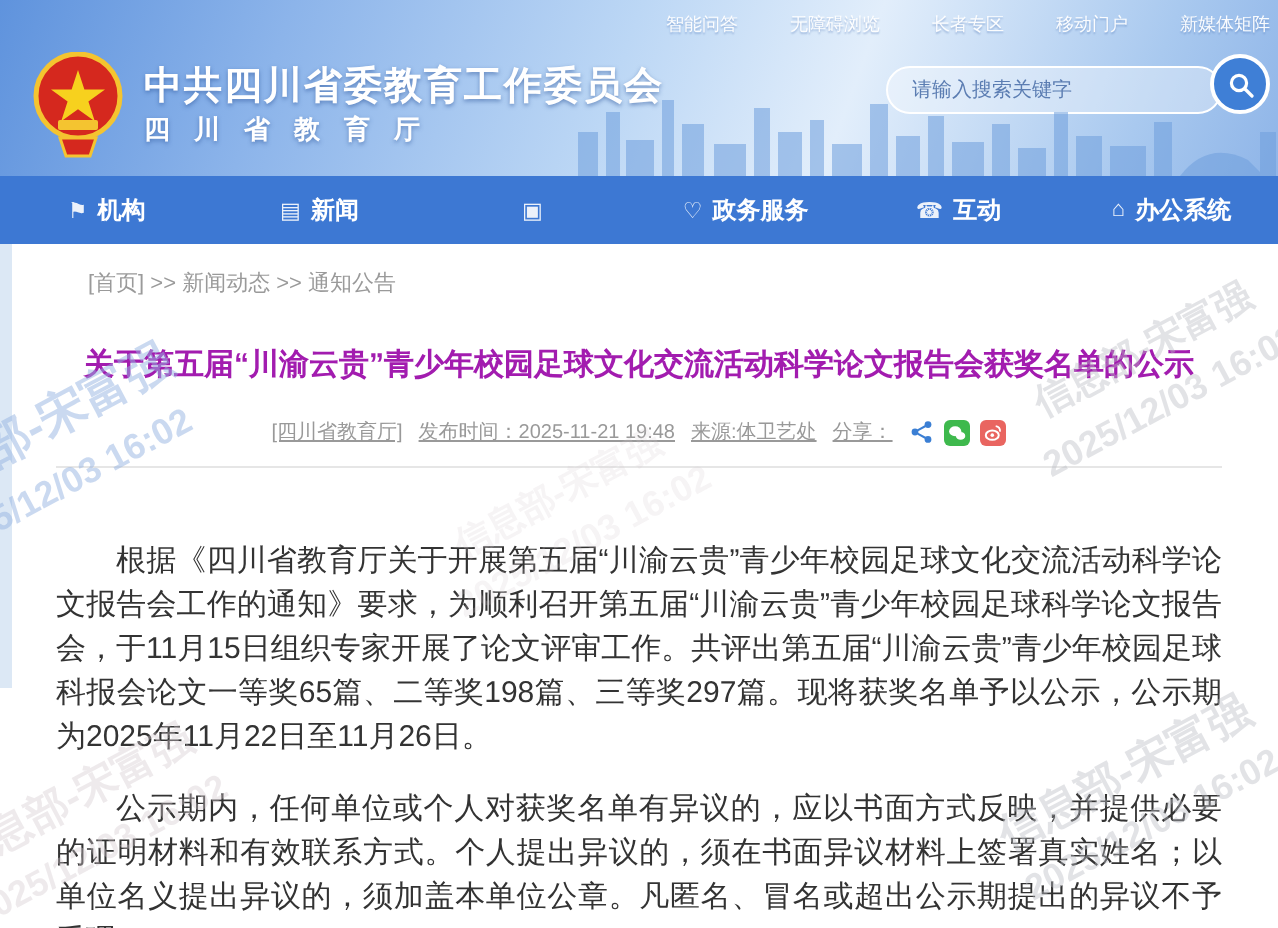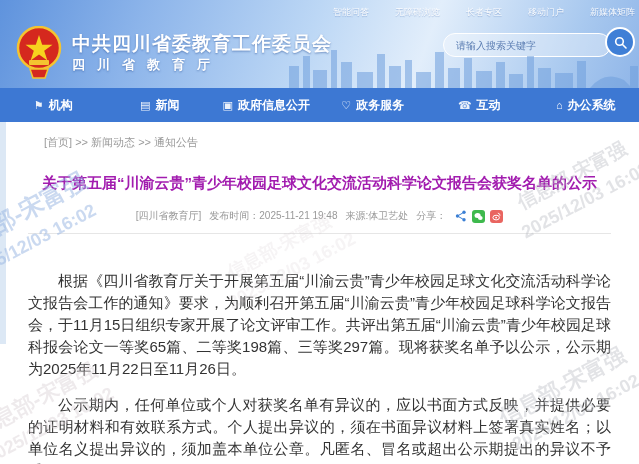--- a/index.html
+++ b/index.html
@@ -44,21 +44,21 @@
 
   
   .crumb-row { padding:10px 0 0 28px; }
   .crumb { font-size:11px; color:#9a9a9a;padding-left:16px; }
   .left-strip { position:absolute; left:0; top:122px; width:6px; height:222px; background:#dce8f5; }
 
   
   .article { padding:0 28px; }
   .a-title { margin-top:22px; text-align:center; font-size:15px; font-weight:bold; color:#a21caf; line-height:1.4; }
   .a-meta { margin-top:16px; text-align:center; font-size:10px; color:#999999; display:flex; justify-content:center; align-items:center; gap:8px; }
-  .a-meta .seg { white-space:nowrap; }
+  .a-meta .seg { white-space:nowrap;text-decoration:underline; }
   .share-icons { display:inline-flex; gap:5px; align-items:center; }
   .sicon { width:13px; height:13px; border-radius:3px; display:inline-flex; align-items:center; justify-content:center; cursor:pointer; }
   .sicon svg { display:block; }
   .meta-divider { margin-top:10px; border-top:1px solid #e6e6e6; }
 
   .a-body { margin-top:36px; }
   .para { font-size:15px; color:#333333; line-height:22px; text-align:justify; text-indent:2em; }
   .para + .para { margin-top:14px; }
   .para.contact { margin-top:20px; }
 
@@ -140,21 +140,20 @@
     <div class="nav-item">
       <span class="nicon">⚑</span>
       <span>机构</span>
     </div>
     <div class="nav-item">
       <span class="nicon">▤</span>
       <span>新闻</span>
     </div>
     <div class="nav-item">
       <span class="nicon">▣</span>
-      <span>政府信息公开</span>
     </div>
     <div class="nav-item">
       <span class="nicon">♡</span>
       <span>政务服务</span>
     </div>
     <div class="nav-item">
       <span class="nicon">☎</span>
       <span>互动</span>
     </div>
     <div class="nav-item">

